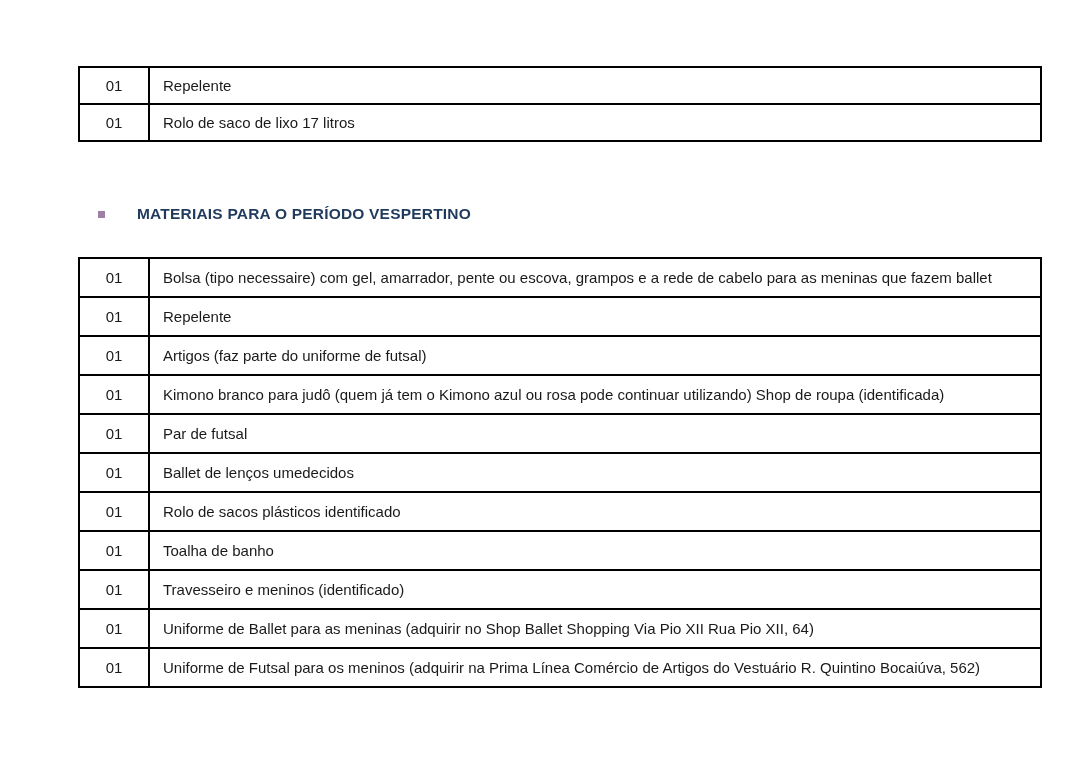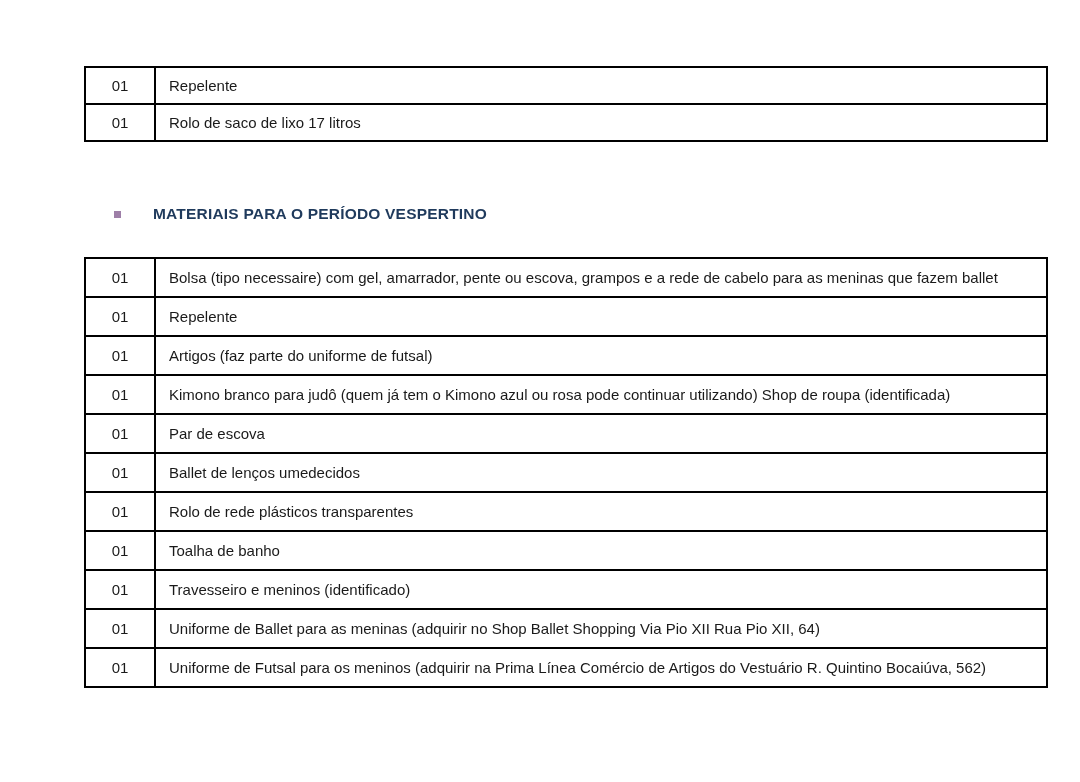--- a/index.html
+++ b/index.html
@@ -10,21 +10,21 @@
   body {
     width: 1080px;
     height: 782px;
     position: relative;
     font-family: "Liberation Sans", sans-serif;
     color: #1a1a1a;
     overflow: hidden;
   }
   .doc-table {
     position: absolute;
-    left: 84px;
+    left: 78px;
     width: 964px;
     border-collapse: collapse;
     table-layout: fixed;
     font-size: 15px;
   }
   .doc-table td {
     border: 2px solid #000000;
     line-height: 23px;
     vertical-align: middle;
     background: #ffffff;
@@ -42,21 +42,21 @@
   }
   #morning-extra-table td {
     padding-top: 6px;
     padding-bottom: 6px;
   }
   #vespertino-table {
     top: 257px;
   }
   .section-heading {
     position: absolute;
-    left: 114px;
+    left: 98px;
     top: 204px;
     display: flex;
     align-items: center;
     height: 20px;
   }
   .bullet-square {
     width: 7px;
     height: 7px;
     flex: 0 0 7px;
     margin-right: 32px;
@@ -104,29 +104,29 @@
     <tr>
       <td class="qty">01</td>
       <td class="item">Artigos (faz parte do uniforme de futsal)</td>
     </tr>
     <tr>
       <td class="qty">01</td>
       <td class="item">Kimono branco para judô (quem já tem o Kimono azul ou rosa pode continuar utilizando) Shop de roupa (identificada)</td>
     </tr>
     <tr>
       <td class="qty">01</td>
-      <td class="item">Par de escova</td>
+      <td class="item">Par de futsal</td>
     </tr>
     <tr>
       <td class="qty">01</td>
       <td class="item">Ballet de lenços umedecidos</td>
     </tr>
     <tr>
       <td class="qty">01</td>
-      <td class="item">Rolo de rede plásticos transparentes</td>
+      <td class="item">Rolo de sacos plásticos identificado</td>
     </tr>
     <tr>
       <td class="qty">01</td>
       <td class="item">Toalha de banho</td>
     </tr>
     <tr>
       <td class="qty">01</td>
       <td class="item">Travesseiro e meninos (identificado)</td>
     </tr>
     <tr>

